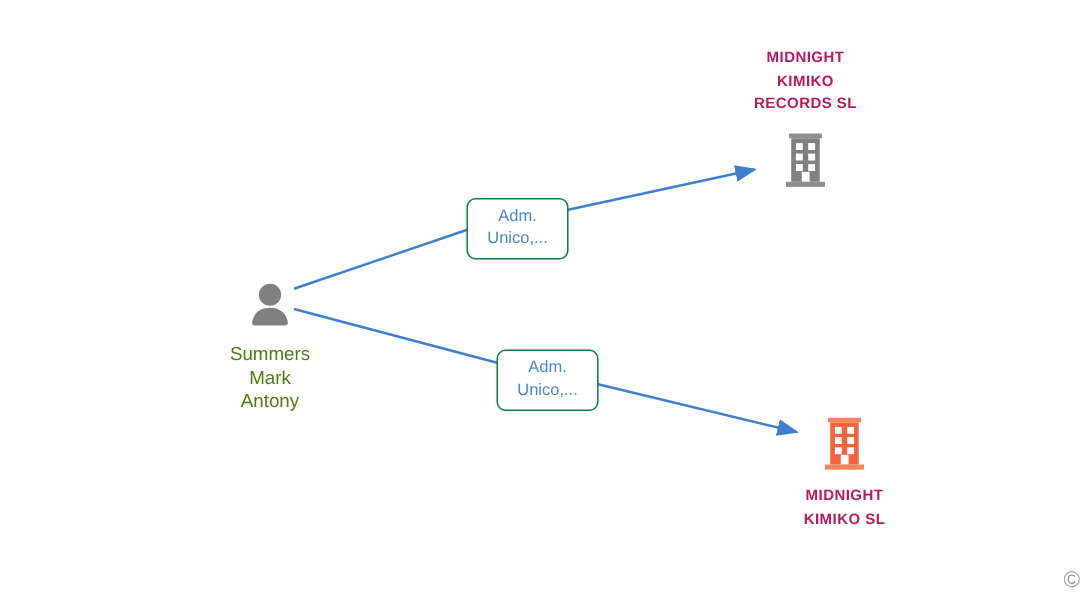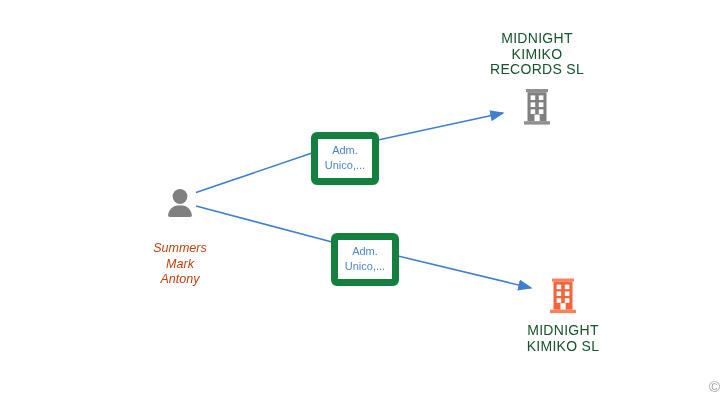--- a/index.html
+++ b/index.html
@@ -33,36 +33,35 @@
     top: 183px;
     width: 120px;
   }
   #person-node .icon-wrap {
     height: 38px;
     display: flex;
     align-items: flex-end;
     justify-content: center;
   }
   #person-node .node-label {
-    margin-top: 20px;
+    margin-top: 8px;
     font-size: 12.5px;
     line-height: 15.5px;
-    color: #c2410c;
+    color: #4d7c0f;
     font-weight: 400;
     white-space: pre-line;
-    font-style: italic;
   }
 
   
   .company-node { width: 170px; }
   .company-node .node-title {
-    font-size: 14px;
+    font-size: 10px;
     line-height: 15.5px;
-    color: #14532d;
-    font-weight: normal;
+    color: #be185d;
+    font-weight: bold;
     letter-spacing: 0.3px;
     white-space: pre-line;
   }
   .company-node .icon-wrap {
     display: flex;
     align-items: center;
     justify-content: center;
   }
 
   #company-records {
@@ -74,21 +73,21 @@
   #company-midnight {
     left: 478px;
     top: 277px;
   }
   #company-midnight .icon-wrap { height: 40px; }
   #company-midnight .node-title { margin-top: 6px; }
 
   
   .edge-label {
     position: absolute;
-    border: 7px solid #15803d;
+    border: 1px solid #15803d;
     border-radius: 6px;
     background: #ffffff;
     color: #4a86c8;
     font-size: 11px;
     line-height: 15px;
     text-align: center;
     padding: 4px 0 5px 0;
     box-sizing: border-box;
     white-space: pre-line;
     box-shadow: 0 0 2px rgba(110,160,215,0.25);

